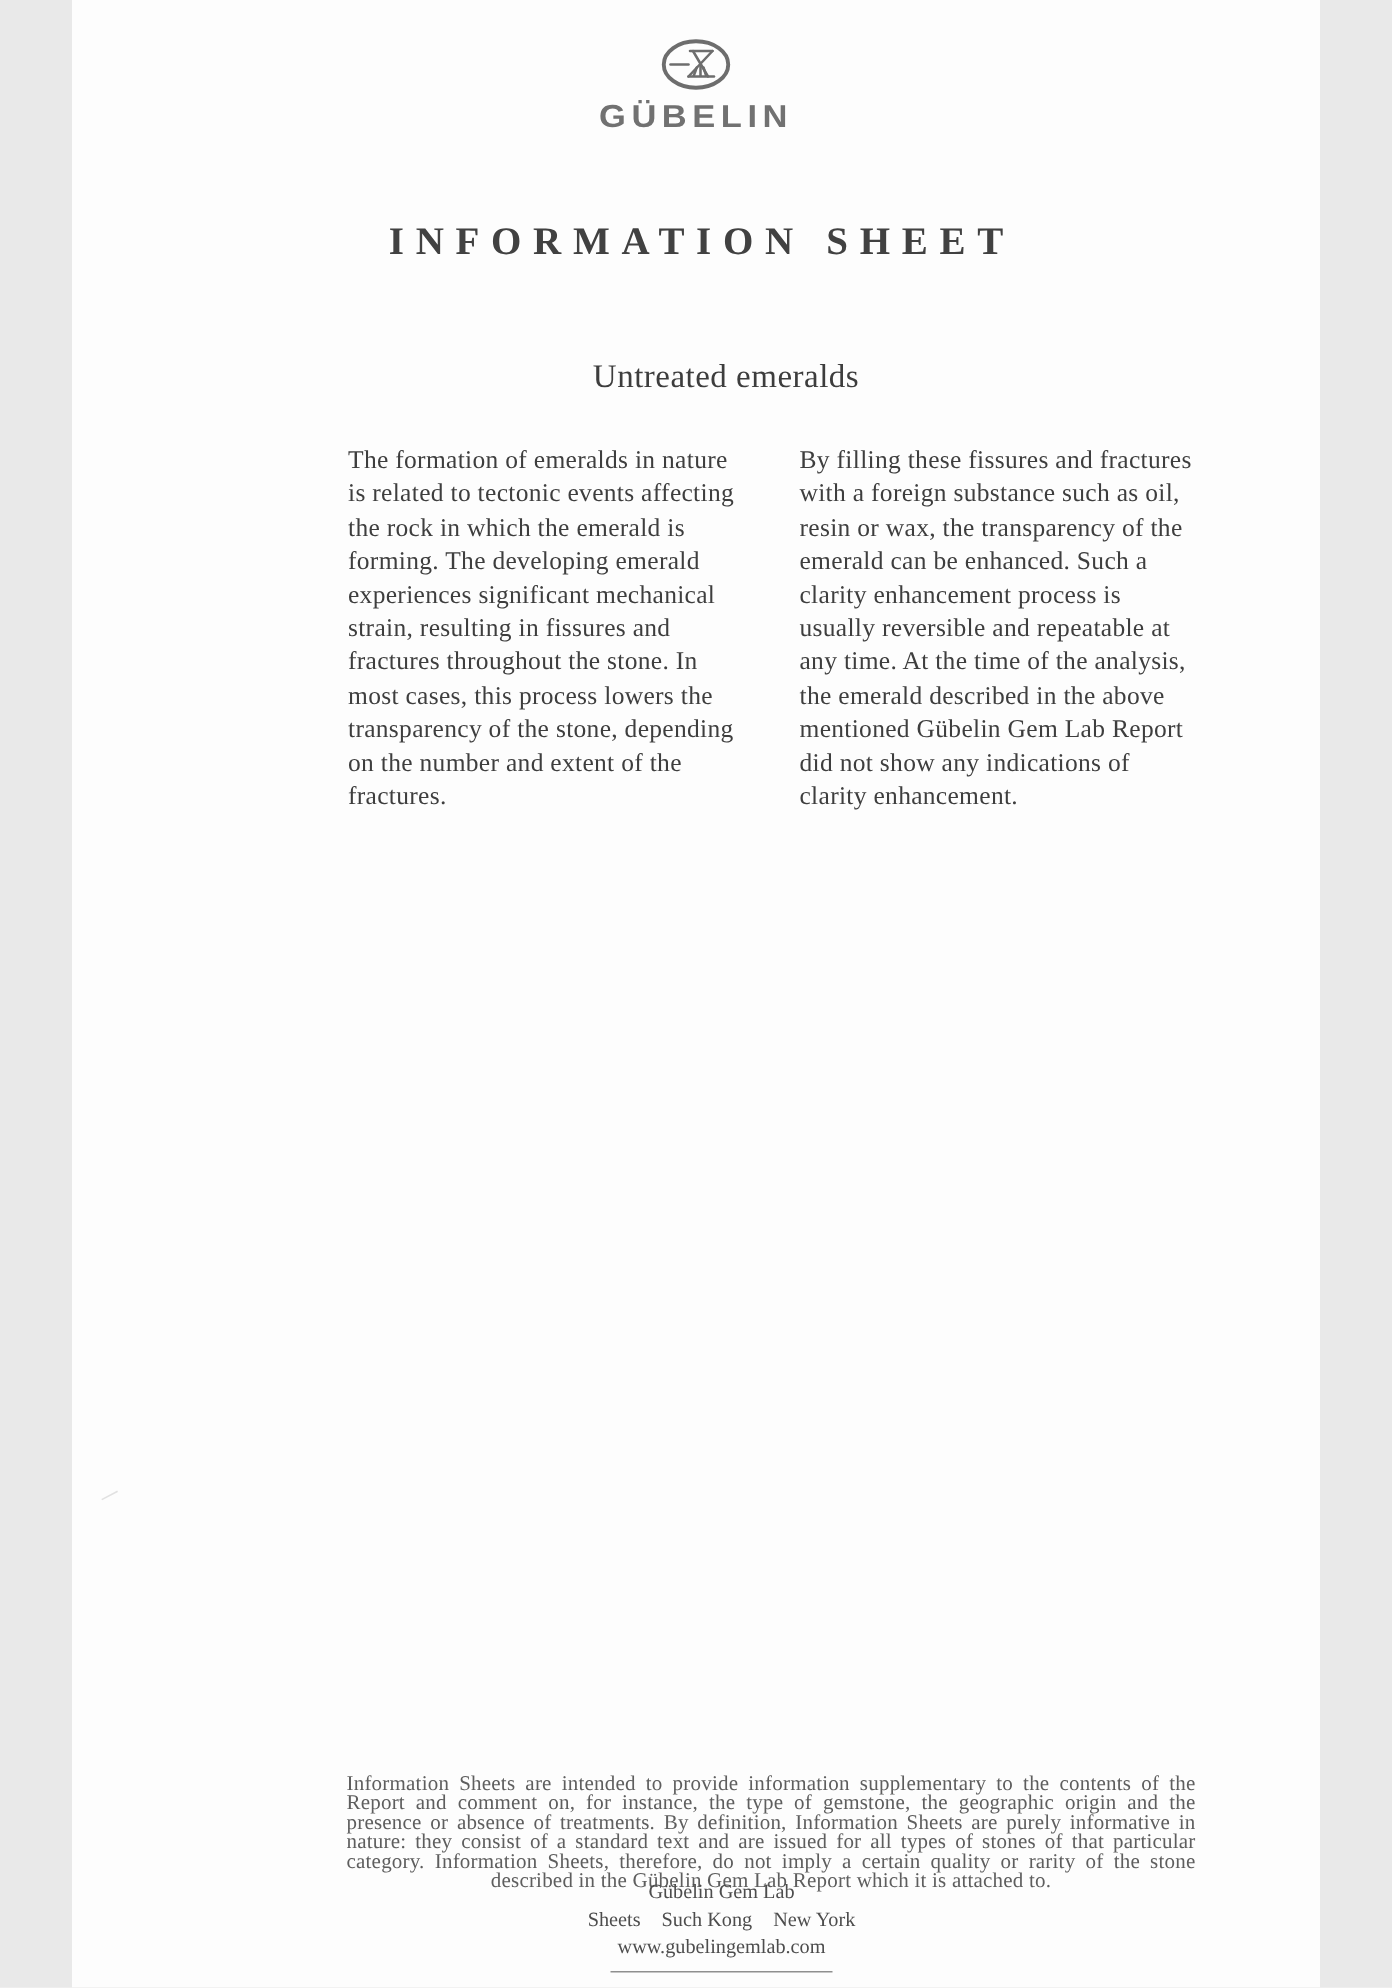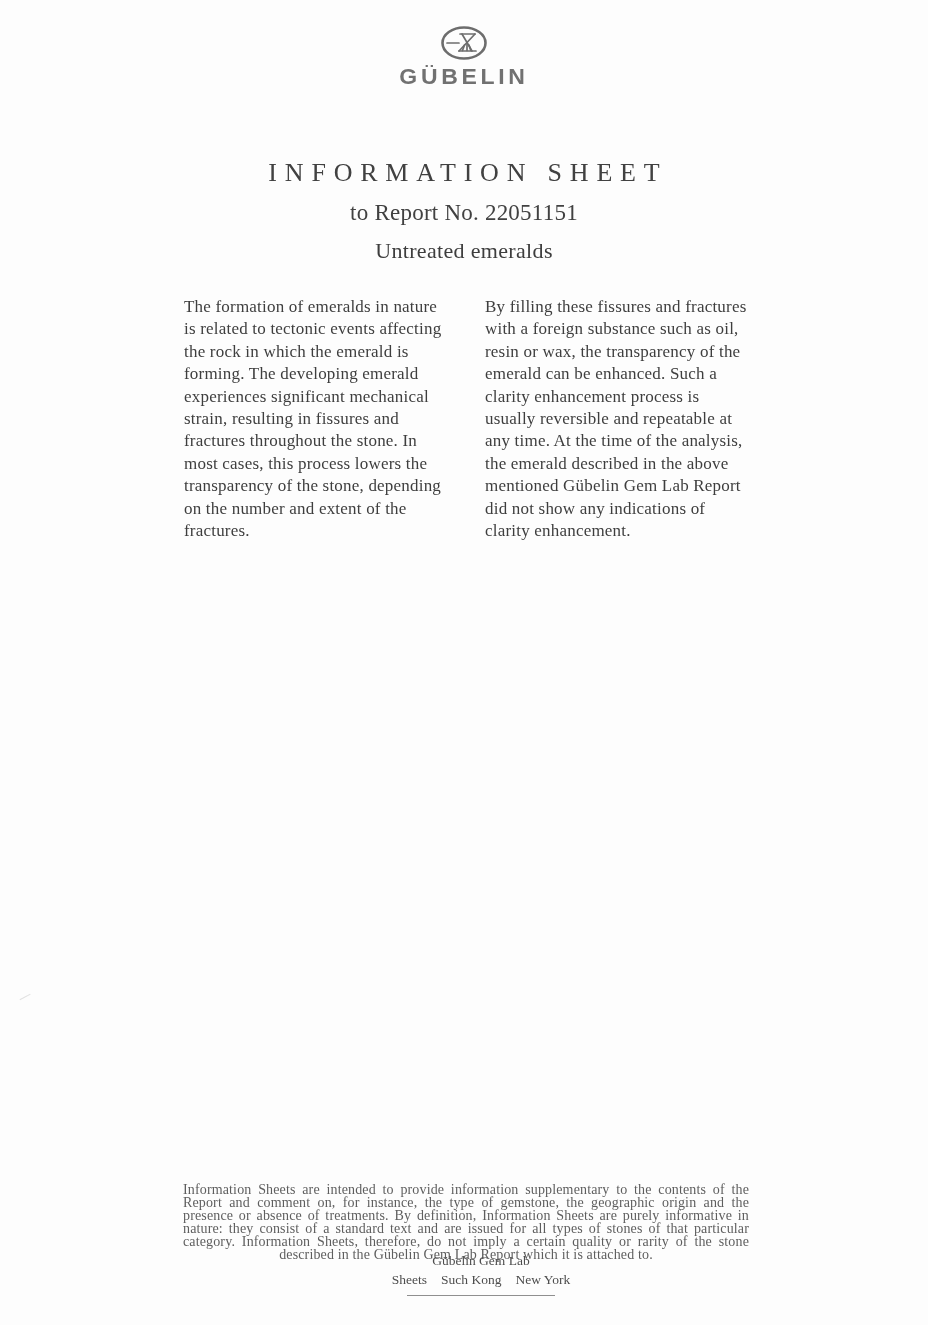--- a/index.html
+++ b/index.html
@@ -1,18 +1,18 @@
 <!DOCTYPE html>
 <html><head>
 <meta charset="utf-8">
 <style>
   html, body { margin: 0; padding: 0; background: #e9e9e9; }
   .page {
     position: relative;
-    width: 928px;
+    width: 832px;
     height: 1325px;
     margin: 0 auto;
     background: #fdfdfd;
     font-family: "Liberation Serif", serif;
     color: #3e3e3e;
     overflow: hidden;
   }
 
   
   .brand-block {
@@ -40,24 +40,24 @@
   
   .title-block {
     position: absolute;
     top: 146px;
     left: 0;
     width: 100%;
     text-align: center;
   }
   .doc-title {
     font-size: 26px;
-    font-weight: 400;
+    font-weight: 700;
     letter-spacing: 0.30em;
     color: #414141;
-    margin: 12px;
+    margin: 0;
     text-indent: 0.30em; 
   }
   .doc-subtitle {
     font-size: 23px;
     color: #414141;
     margin: 7px 0 0 0;
     letter-spacing: 0.01em;
   }
 
   
@@ -65,20 +65,21 @@
     position: absolute;
     top: 238px;
     left: 0;
     width: 100%;
     text-align: center;
     font-size: 22px;
     font-weight: 400;
     color: #3d3d3d;
     margin: 0;
     letter-spacing: 0.015em;
+    padding-left: 20px;
   }
 
   
   .columns {
     position: absolute;
     top: 296px;
     left: 184px;
     width: 566px;
     display: flex;
     gap: 36px;
@@ -154,35 +155,35 @@
         <path d="M25.5 21 L23.5 26.5"></path>
         <path d="M28 19.5 L28 26.5"></path>
         <path d="M30 21 L31.8 26.5"></path>
       </g>
     </svg>
     <div class="brand-word">GÜBELIN</div>
   </div>
 
   <div class="title-block">
     <h1 class="doc-title">INFORMATION SHEET</h1>
-    <p class="doc-subtitle">to Report No. 22051151</p>
   </div>
 
   <h2 class="section-heading">Untreated emeralds</h2>
 
   <div class="columns">
     <div class="col">The formation of emeralds in nature is related to tectonic events affecting the rock in which the emerald is forming. The developing emerald experiences significant mechanical strain, resulting in fissures and fractures throughout the stone. In most cases, this process lowers the transparency of the stone, depending on the number and extent of the fractures.</div>
     <div class="col">By filling these fissures and fractures with a foreign substance such as oil, resin or wax, the transparency of the emerald can be enhanced. Such a clarity enhancement process is usually reversible and repeatable at any time. At the time of the analysis, the emerald described in the above mentioned Gübelin Gem Lab Report did not show any indications of clarity enhancement.</div>
   </div>
 
   <div class="scan-artifact"></div>
 
   <p class="disclaimer">Information Sheets are intended to provide information supplementary to the contents of the Report and comment on, for instance, the type of gemstone, the geographic origin and the presence or absence of treatments. By definition, Information Sheets are purely informative in nature: they consist of a standard text and are issued for all types of stones of that particular category. Information Sheets, therefore, do not imply a certain quality or rarity of the stone described in the Gübelin Gem Lab Report which it is attached to.</p>
 
   <div class="footer">
     <div>Gübelin Gem Lab</div>
     <div class="locations">
       <span>Sheets</span><span>Such Kong</span><span>New York</span>
     </div>
+    <div>www.gubelingemlab.com</div>
     <hr class="footer-rule">
   </div>
 
 </div>
 
 </body></html>

